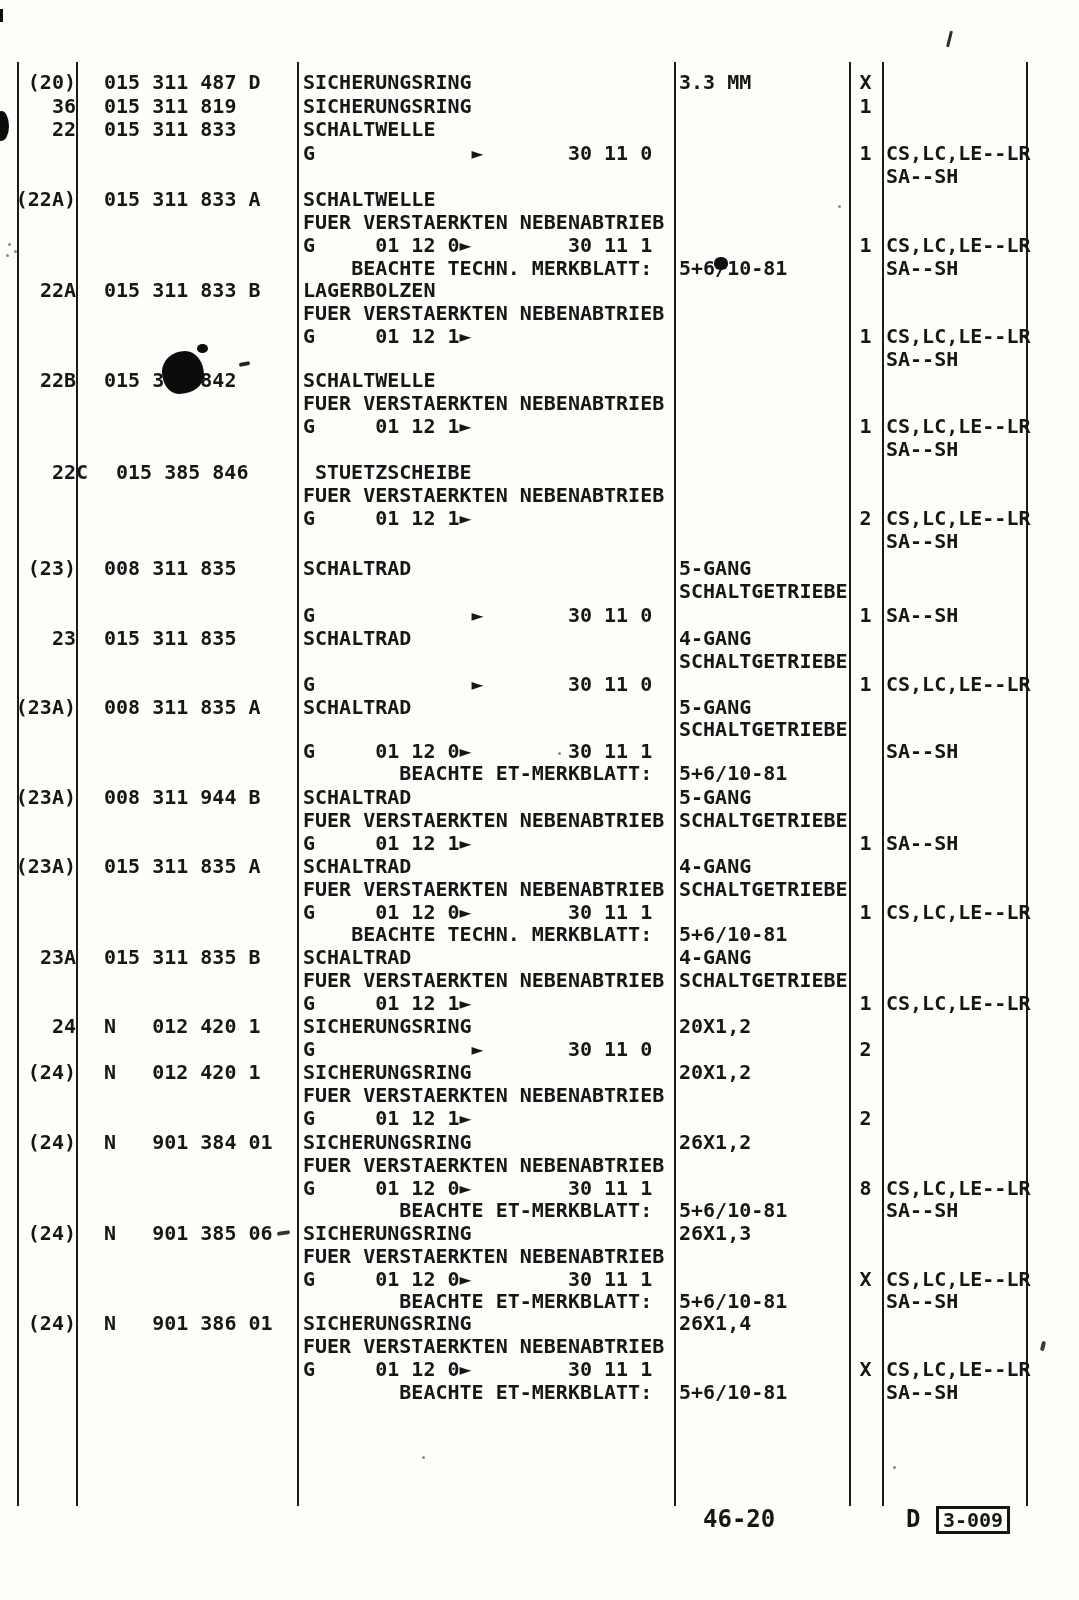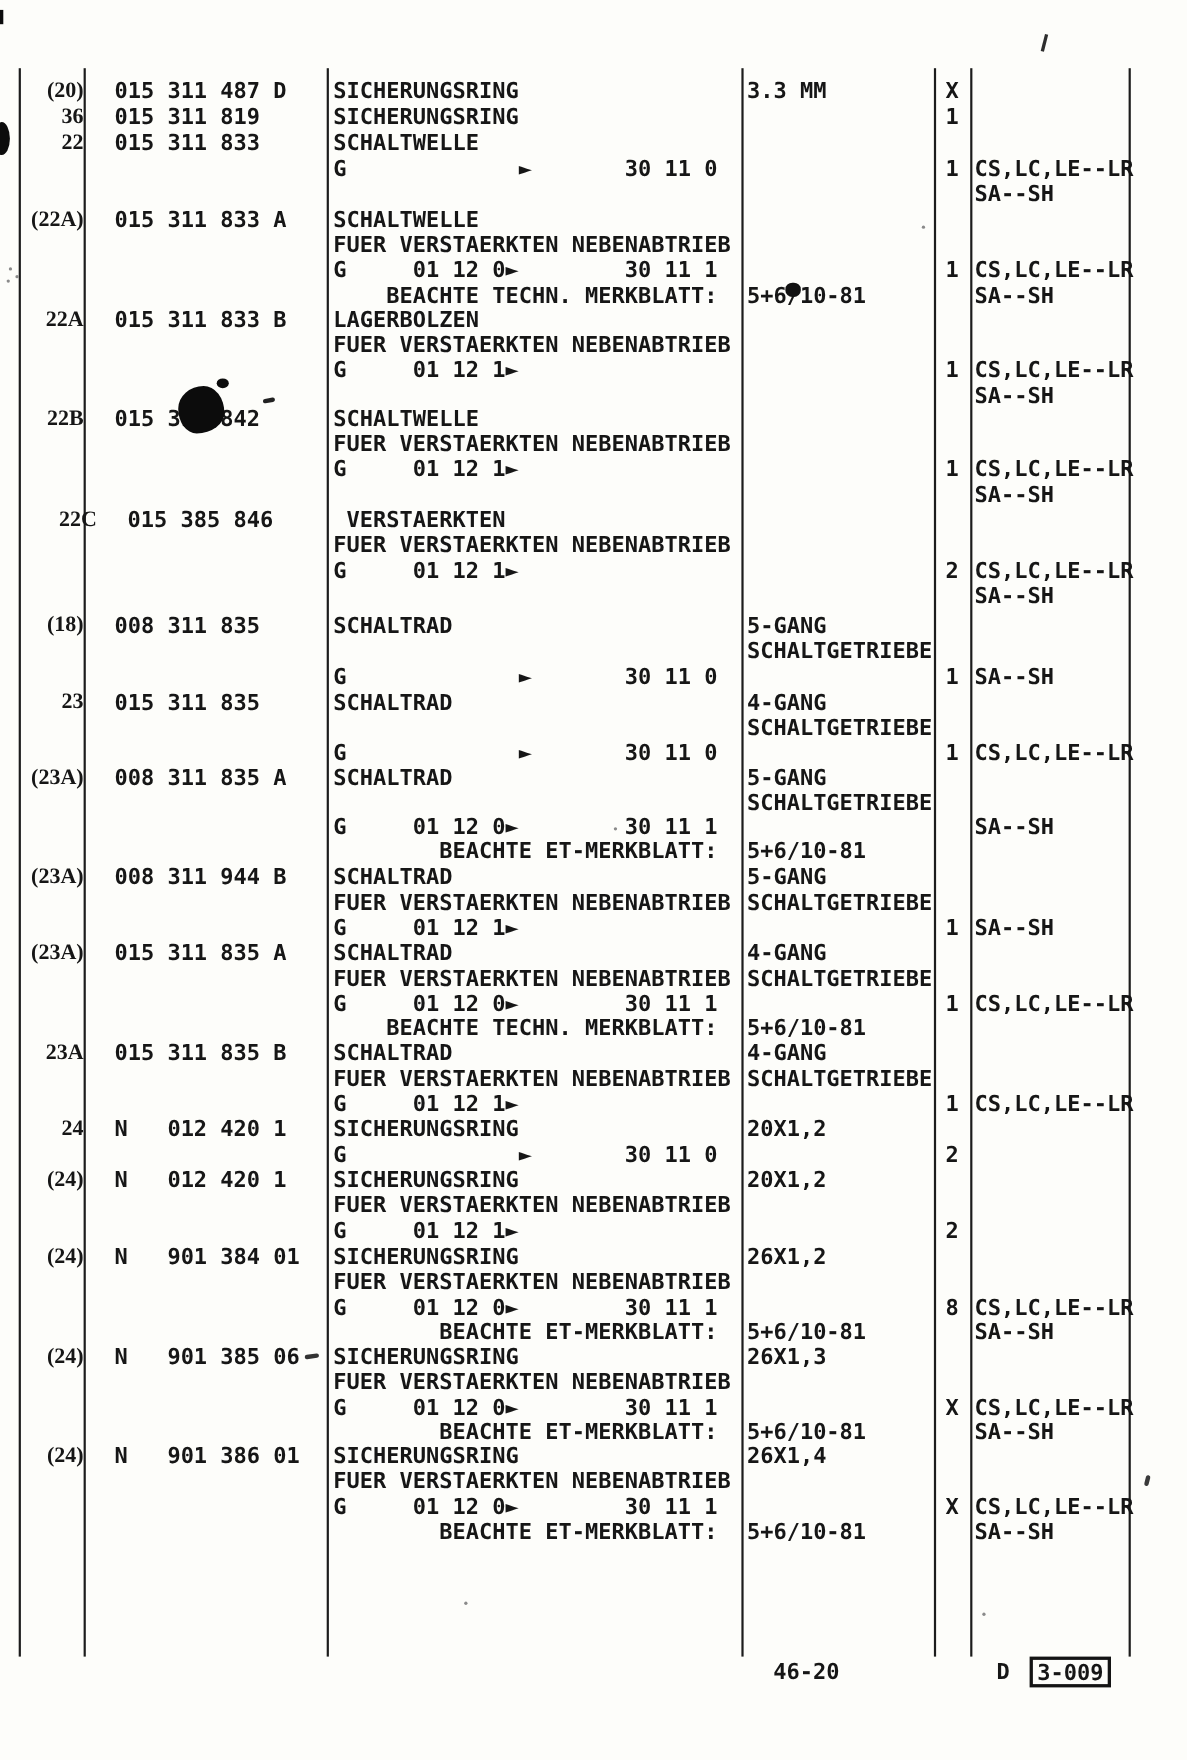--- a/index.html
+++ b/index.html
@@ -5,27 +5,27 @@
   html,body{margin:0;padding:0;}
   body{
     width:1079px;height:1600px;position:relative;overflow:hidden;
     background:#fdfdfa;
     font-family:"DejaVu Sans Mono", monospace;
     font-weight:700;color:#161616;
   }
   .rule{position:absolute;width:2px;background:#1c1c1c;}
   .row{position:absolute;left:0;width:1079px;height:23px;}
   .c{position:absolute;top:0;white-space:pre;font-size:20px;line-height:23px;}
-  .c-pos{left:10px;width:66px;text-align:right;font-family:Liberation Serif, serif;}
+  .c-pos{left:10px;width:66px;text-align:right;}
   .c-part{left:104px;}
   .c-desc{left:303px;}
   .c-remark{left:679px;}
   .c-qty{left:849px;width:33px;text-align:center;}
   .c-models{left:886px;}
-  .footer-text{position:absolute;white-space:pre;font-size:20px;line-height:23px;}
+  .footer-text{position:absolute;white-space:pre;font-size:24px;line-height:23px;}
   .doc-box{
     position:absolute;left:936px;top:1506px;width:68px;height:22px;
     border:3px solid #141414;text-align:center;
     font-size:20px;line-height:22px;
   }
   .artifact{position:absolute;background:#0c0c0c;}
   .speck{position:absolute;background:#8a8a8a;width:3px;height:3px;border-radius:50%;}
 </style>
 </head>
 <body>
@@ -113,35 +113,35 @@
       <span class="c c-desc">G     01 12 1►</span>
       <span class="c c-qty">1</span>
       <span class="c c-models">CS,LC,LE--LR</span>
     </div>
     <div class="row" style="top: 438px;">
       <span class="c c-models">SA--SH</span>
     </div>
     <div class="row" style="top: 461px; margin-left: 12px;">
       <span class="c c-pos">22C</span>
       <span class="c c-part">015 385 846</span>
-      <span class="c c-desc">VERSTAERKTEN</span>
+      <span class="c c-desc">STUETZSCHEIBE</span>
     </div>
     <div class="row" style="top: 484px;">
       <span class="c c-desc">FUER VERSTAERKTEN NEBENABTRIEB</span>
     </div>
     <div class="row" style="top: 507px;">
       <span class="c c-desc">G     01 12 1►</span>
       <span class="c c-qty">2</span>
       <span class="c c-models">CS,LC,LE--LR</span>
     </div>
     <div class="row" style="top: 530px;">
       <span class="c c-models">SA--SH</span>
     </div>
     <div class="row" style="top: 557px;">
-      <span class="c c-pos">(18)</span>
+      <span class="c c-pos">(23)</span>
       <span class="c c-part">008 311 835</span>
       <span class="c c-desc">SCHALTRAD</span>
       <span class="c c-remark">5-GANG</span>
     </div>
     <div class="row" style="top: 580px;">
       <span class="c c-remark">SCHALTGETRIEBE</span>
     </div>
     <div class="row" style="top: 604px;">
       <span class="c c-desc">G             ►       30 11 0</span>
       <span class="c c-qty">1</span>

